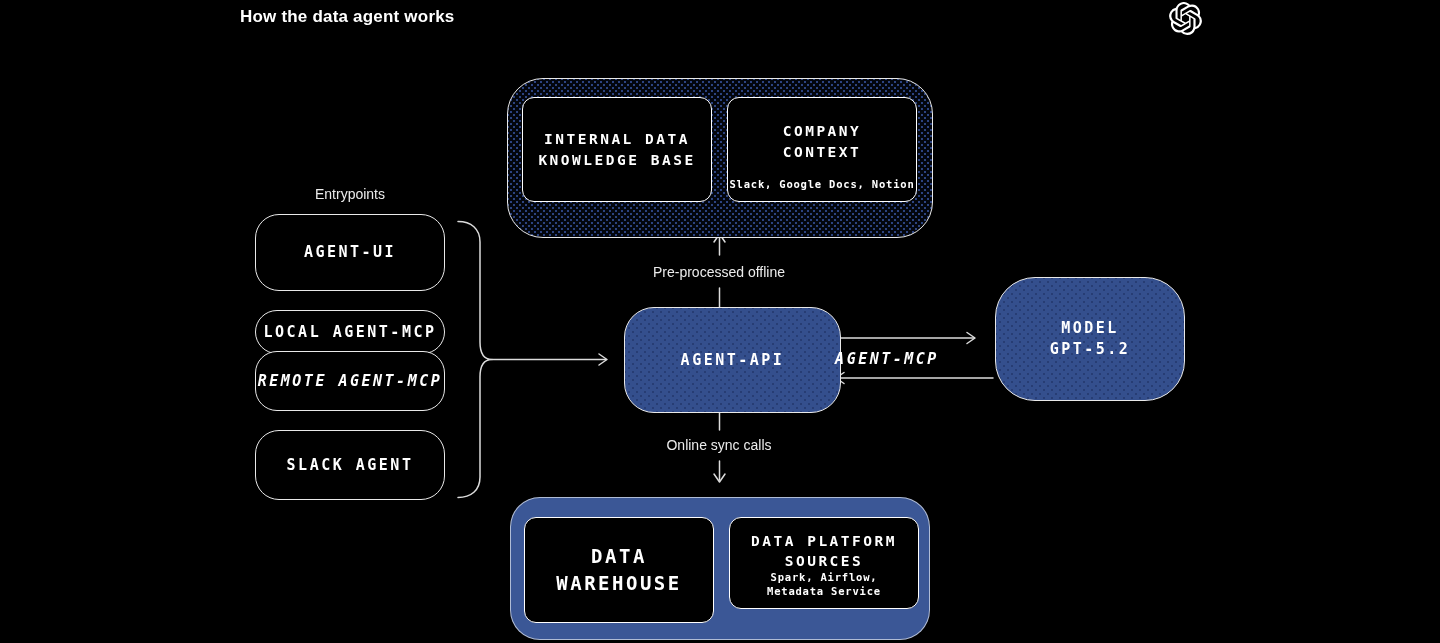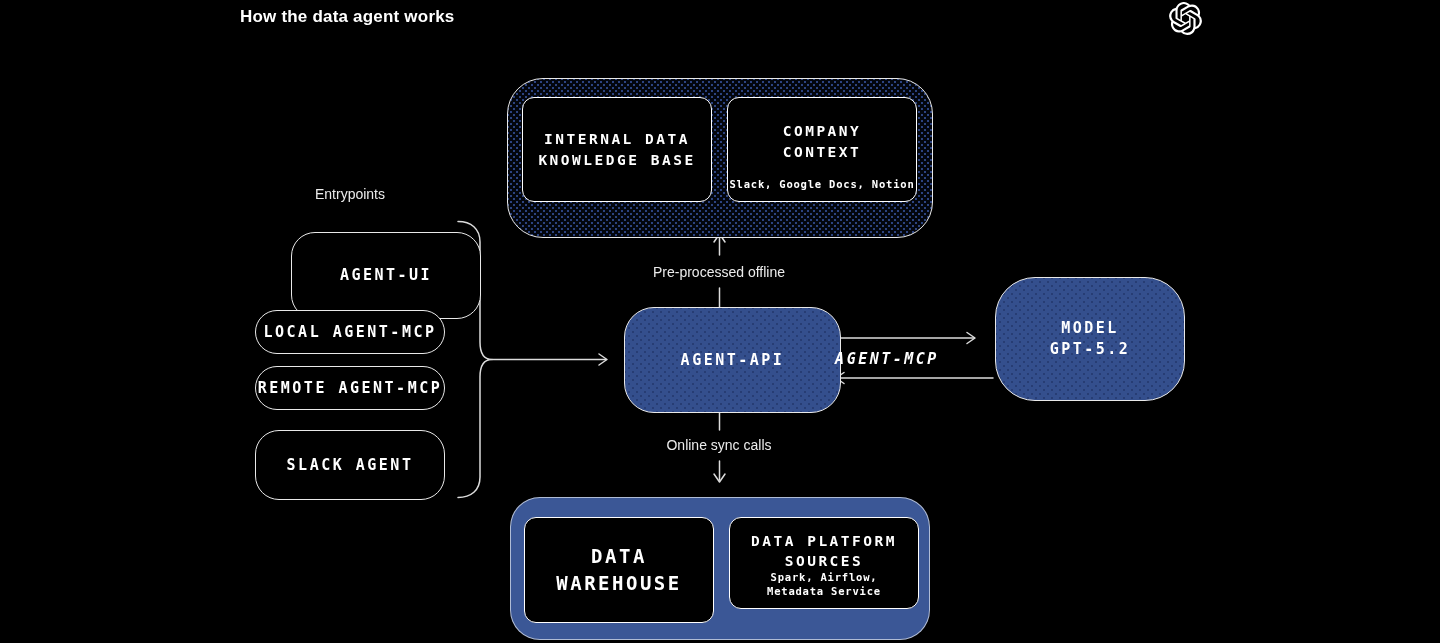--- a/index.html
+++ b/index.html
@@ -100,27 +100,27 @@
     <path d="M719.5 255 L719.5 236"></path>
     <path d="M714 242 L719.5 234 L725 242"></path>
 
     <path d="M719.5 413 L719.5 430"></path>
     <path d="M719.5 461 L719.5 480"></path>
     <path d="M714 474 L719.5 482 L725 474"></path>
   </svg>
 
   <div class="abs sans-label" style="left:255px;top:186px;width:190px;">Entrypoints</div>
 
-  <div class="abs entry-box" style="top:232px;height:87px;margin-left:36px;">
+  <div class="abs entry-box" style="top:214px;height:77px;">
     <span class="mono">AGENT-UI</span>
   </div>
   <div class="abs entry-box" style="top:310px;height:44px;border-radius:22px;">
     <span class="mono">LOCAL AGENT-MCP</span>
   </div>
-  <div class="abs entry-box" style="top:366px;height:44px;border-radius:22px;">
+  <div class="abs entry-box" style="top:351px;height:60px;border-radius:22px;font-style:italic;">
     <span class="mono">REMOTE AGENT-MCP</span>
   </div>
   <div class="abs entry-box" style="top:430px;height:70px;">
     <span class="mono">SLACK AGENT</span>
   </div>
 
   <div class="abs dotted-panel" style="left:507px;top:78px;width:426px;height:160px;">
     <div class="black-card" style="left:14px;top:18px;width:190px;height:105px;">
       <span class="mono" style="font-size:14.5px;">INTERNAL DATA
 KNOWLEDGE BASE</span>

